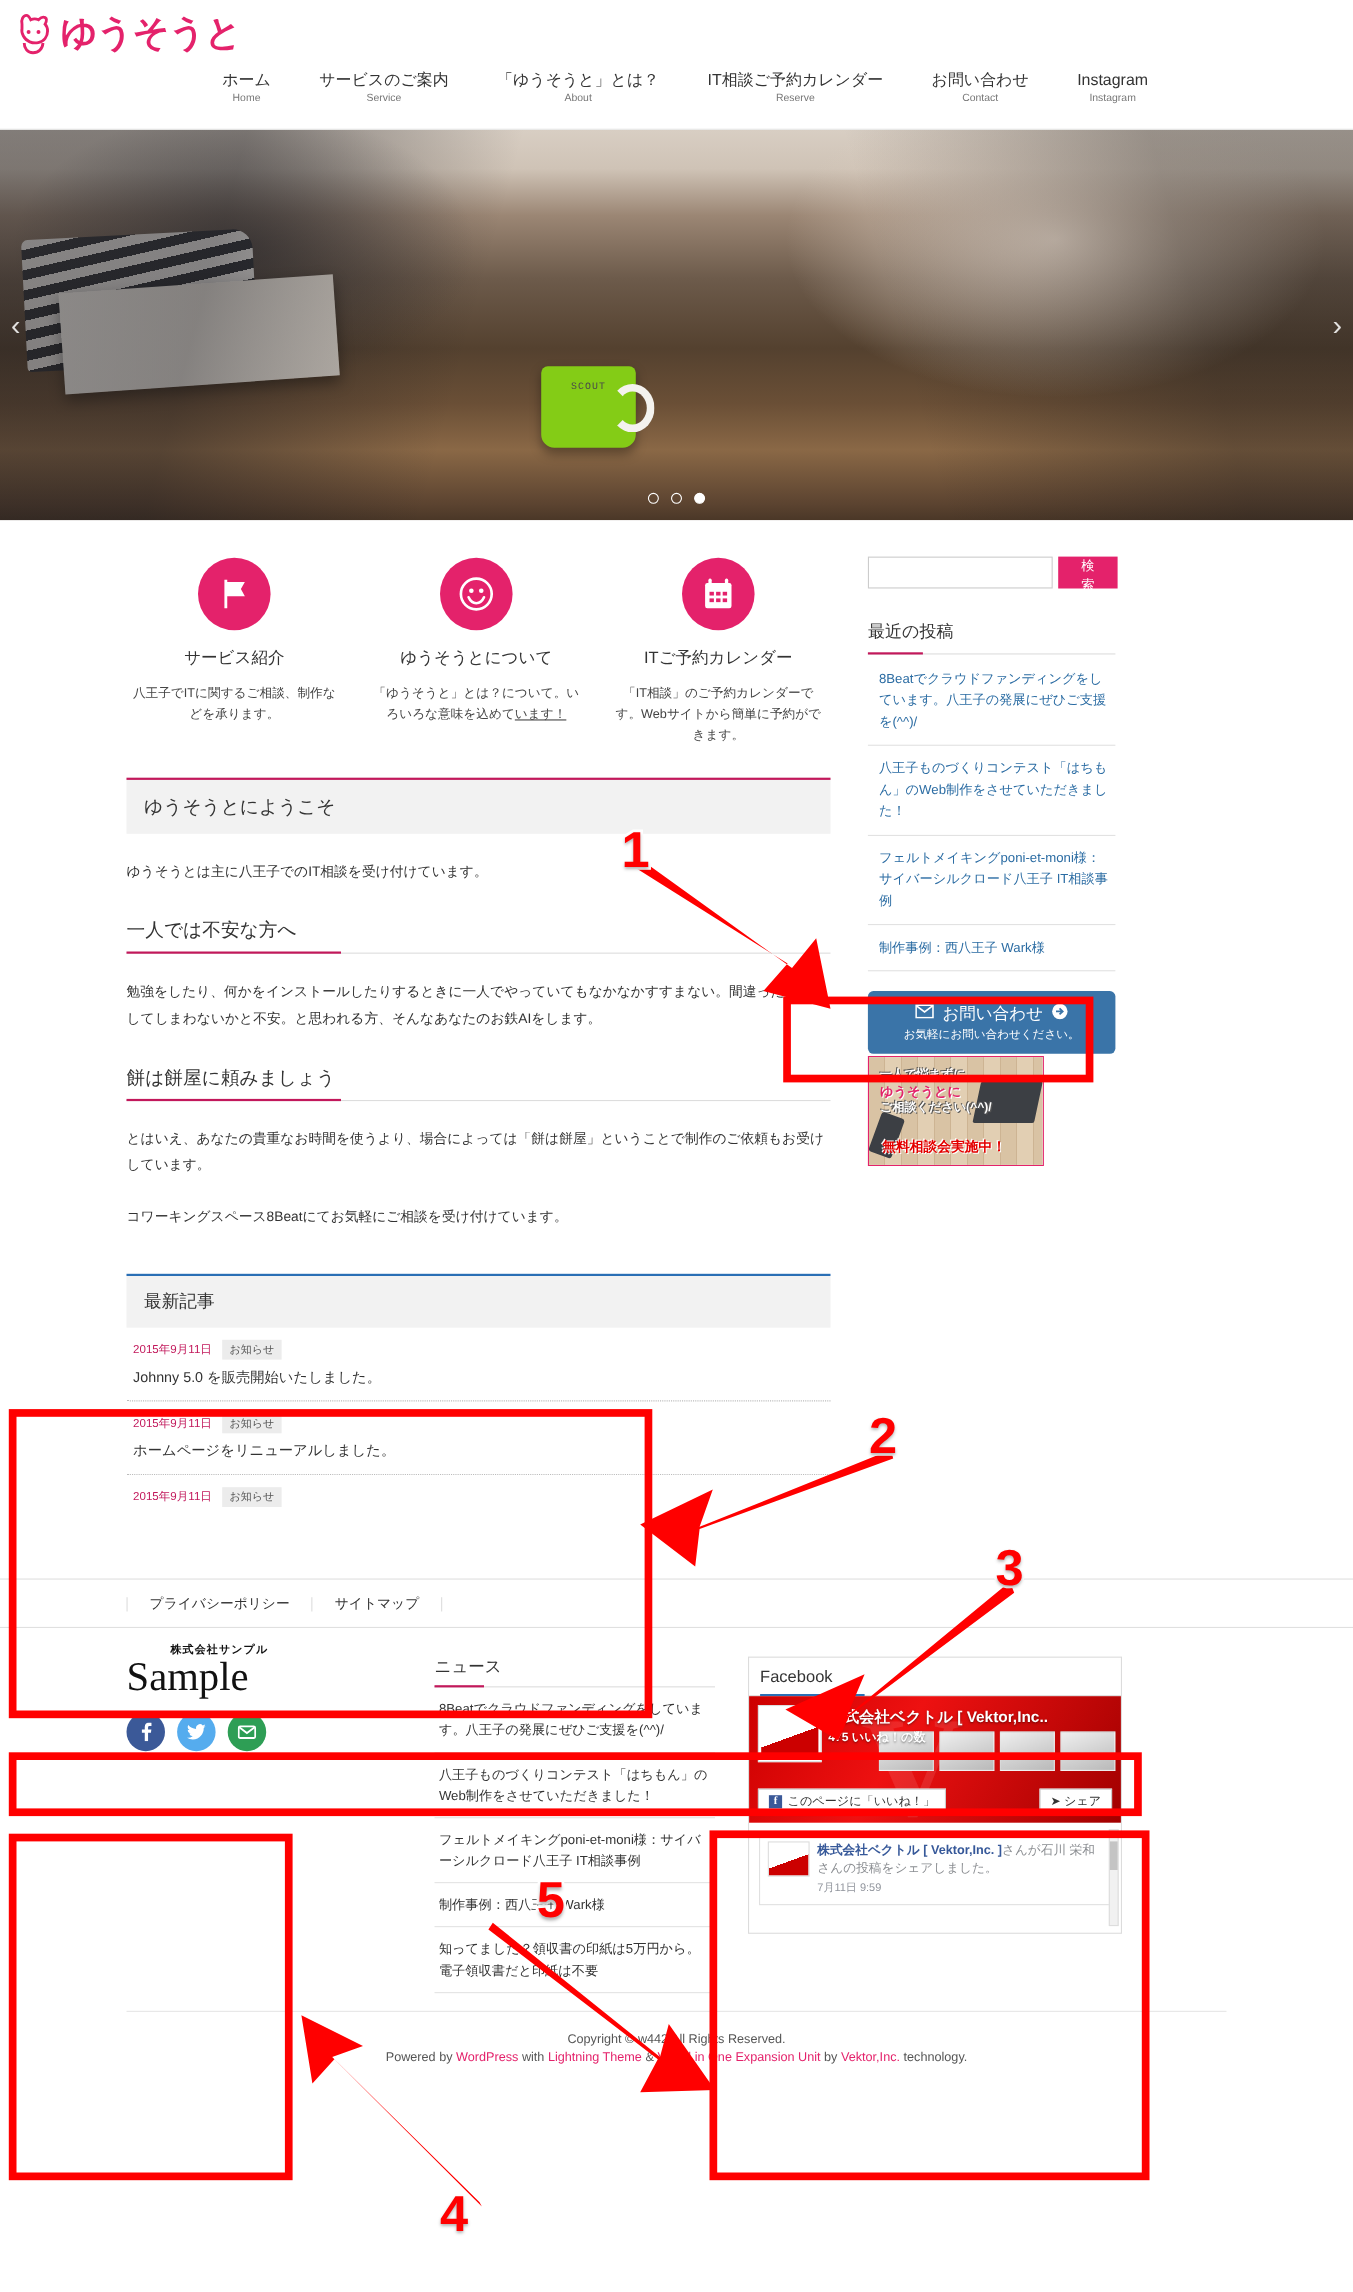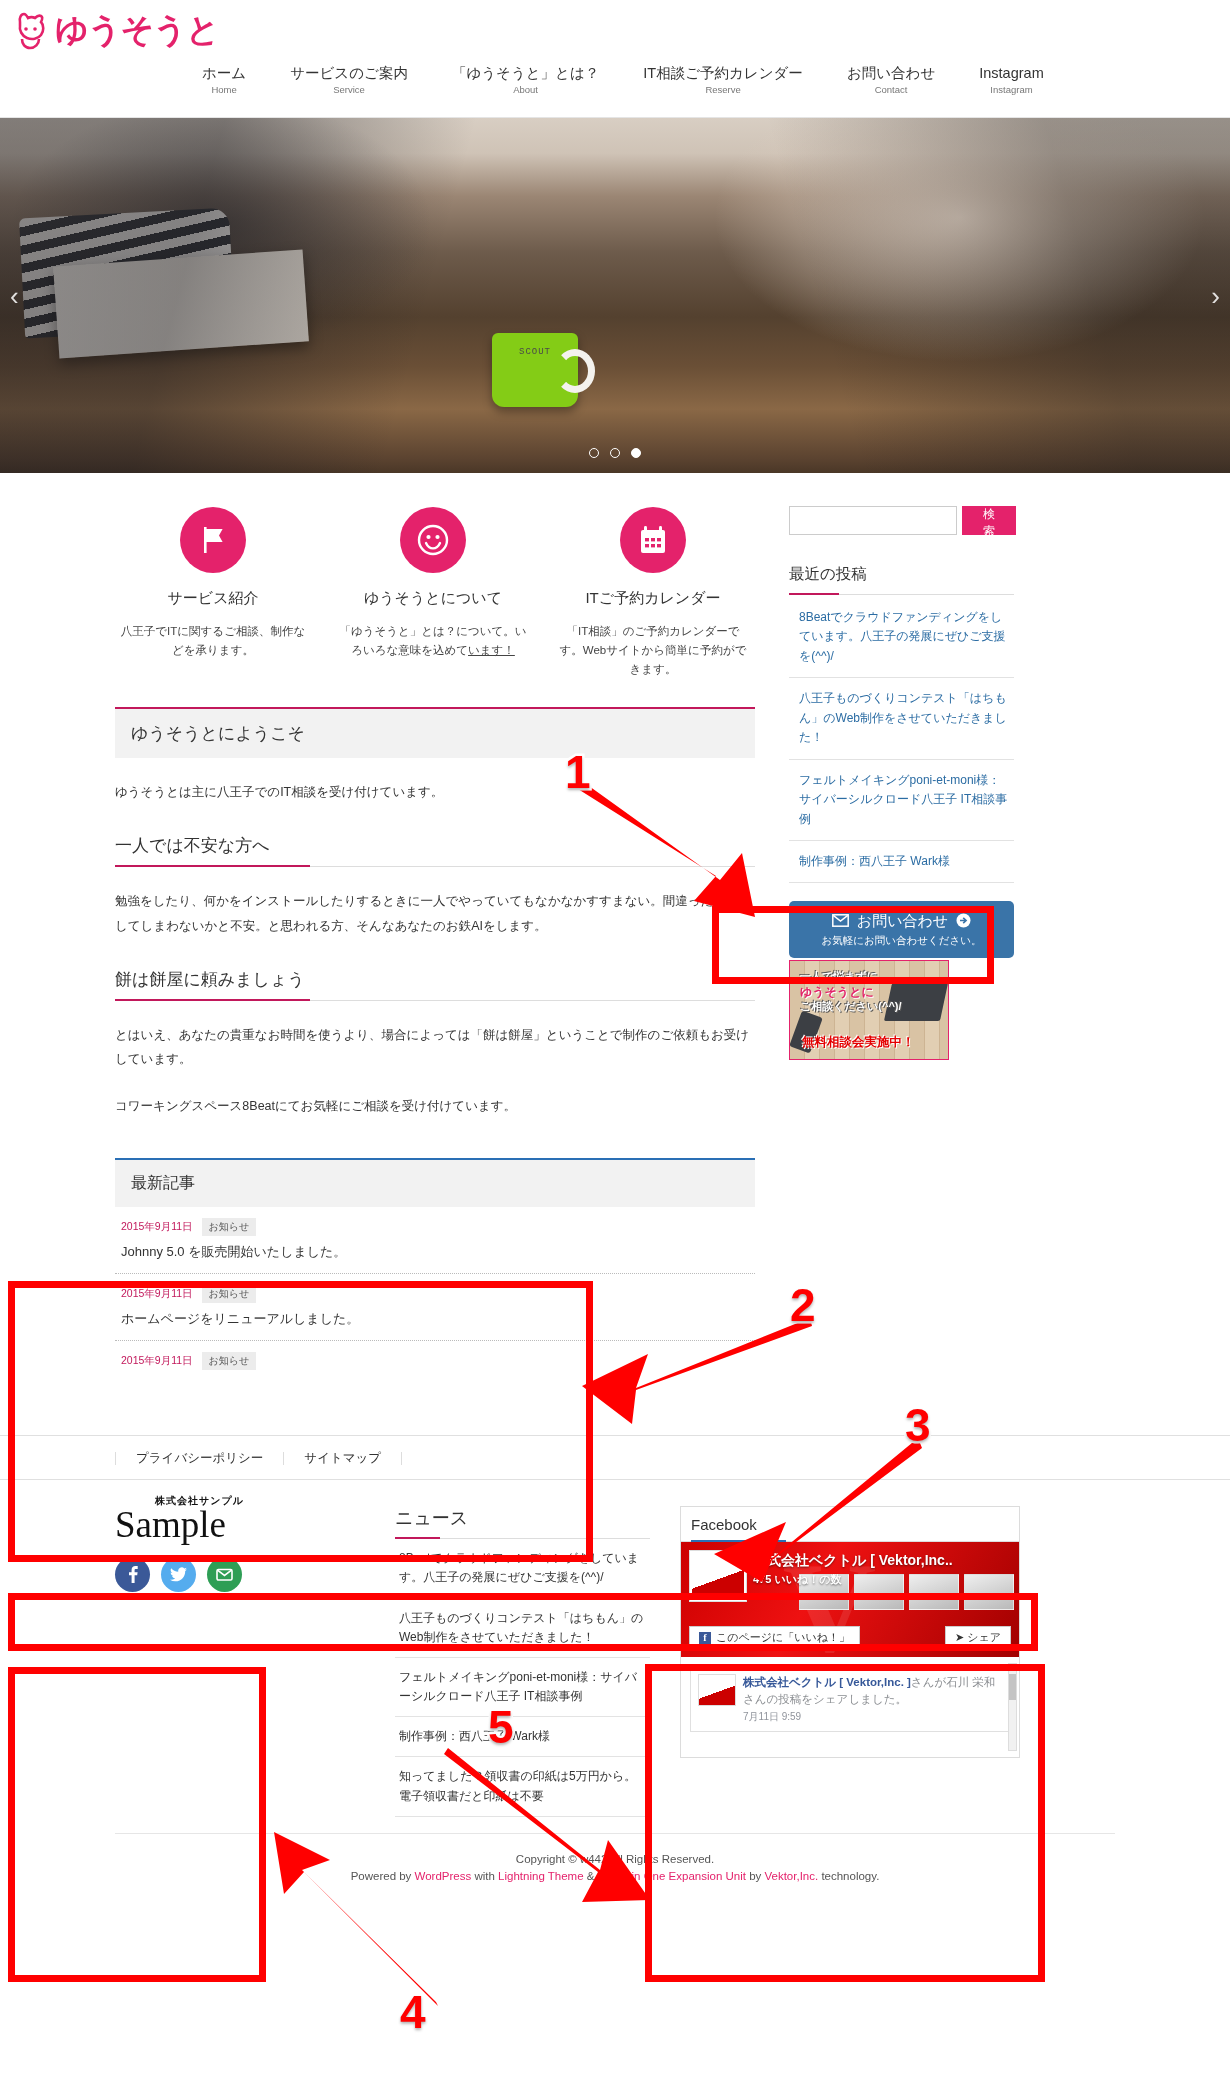--- a/index.html
+++ b/index.html
@@ -147,21 +147,21 @@
   .footer-inner { width:1000px; margin:0 auto; display:flex; gap:30px;}
   .f-col1 { width:250px; }
   .f-col2 { width:255px; }
   .f-col3 { width:380px; }
   .sample-logo { font-family:"Liberation Serif", serif; font-size:37px; color:#111; line-height:1; position:relative; display:inline-block;}
   .sample-kana { font-size:10px; font-family:"Liberation Sans", sans-serif; font-weight:700; position:absolute; left:40px; top:-10px; white-space:nowrap; letter-spacing:1px;}
   .f-addr { font-size:12px; line-height:2.0; color:#333; margin-top:20px;}
   .sns-row { display:flex; gap:11px; margin-top:14px; }
   .sns { width:35px; height:35px; border-radius:50%; display:flex; align-items:center; justify-content:center; color:#fff; cursor:pointer;}
   .sns svg{ width:17px; height:17px; fill:#fff;}
-  .f-title { font-size:18px; color:#333; padding-bottom:8px; border-bottom:1px solid #ddd; position:relative; margin-bottom:0;}
+  .f-title { font-size:15px; color:#333; padding-bottom:8px; border-bottom:1px solid #ddd; position:relative; margin-bottom:0;}
   .f-title:after{ content:""; position:absolute; left:0; bottom:-1px; width:45px; height:2px; background:#c2185b;}
   .f-news-item { font-size:12px; line-height:1.6; color:#333; padding:10px 4px; border-bottom:1px solid #e3e3e3;}
 
   
   .fb-box { border:1px solid #dcdcdc; width:340px; background:#fff; }
   .fb-title { font-size:15px; padding:9px 10px 8px; border-bottom:1px solid #ddd; position:relative;}
   .fb-title:after{ content:""; position:absolute; left:10px; bottom:-1px; width:95px; height:2px; background:#2a6fb5;}
   .fb-cover { height:115px; position:relative; overflow:hidden;
     background:linear-gradient(120deg,#cc0000,#ee1111 40%,#a10000);}
   .fb-cover-v{ position:absolute; left:30%; top:-10px; font-size:130px; color:rgba(255,255,255,.1); font-family:"Liberation Serif",serif; font-weight:700;}

